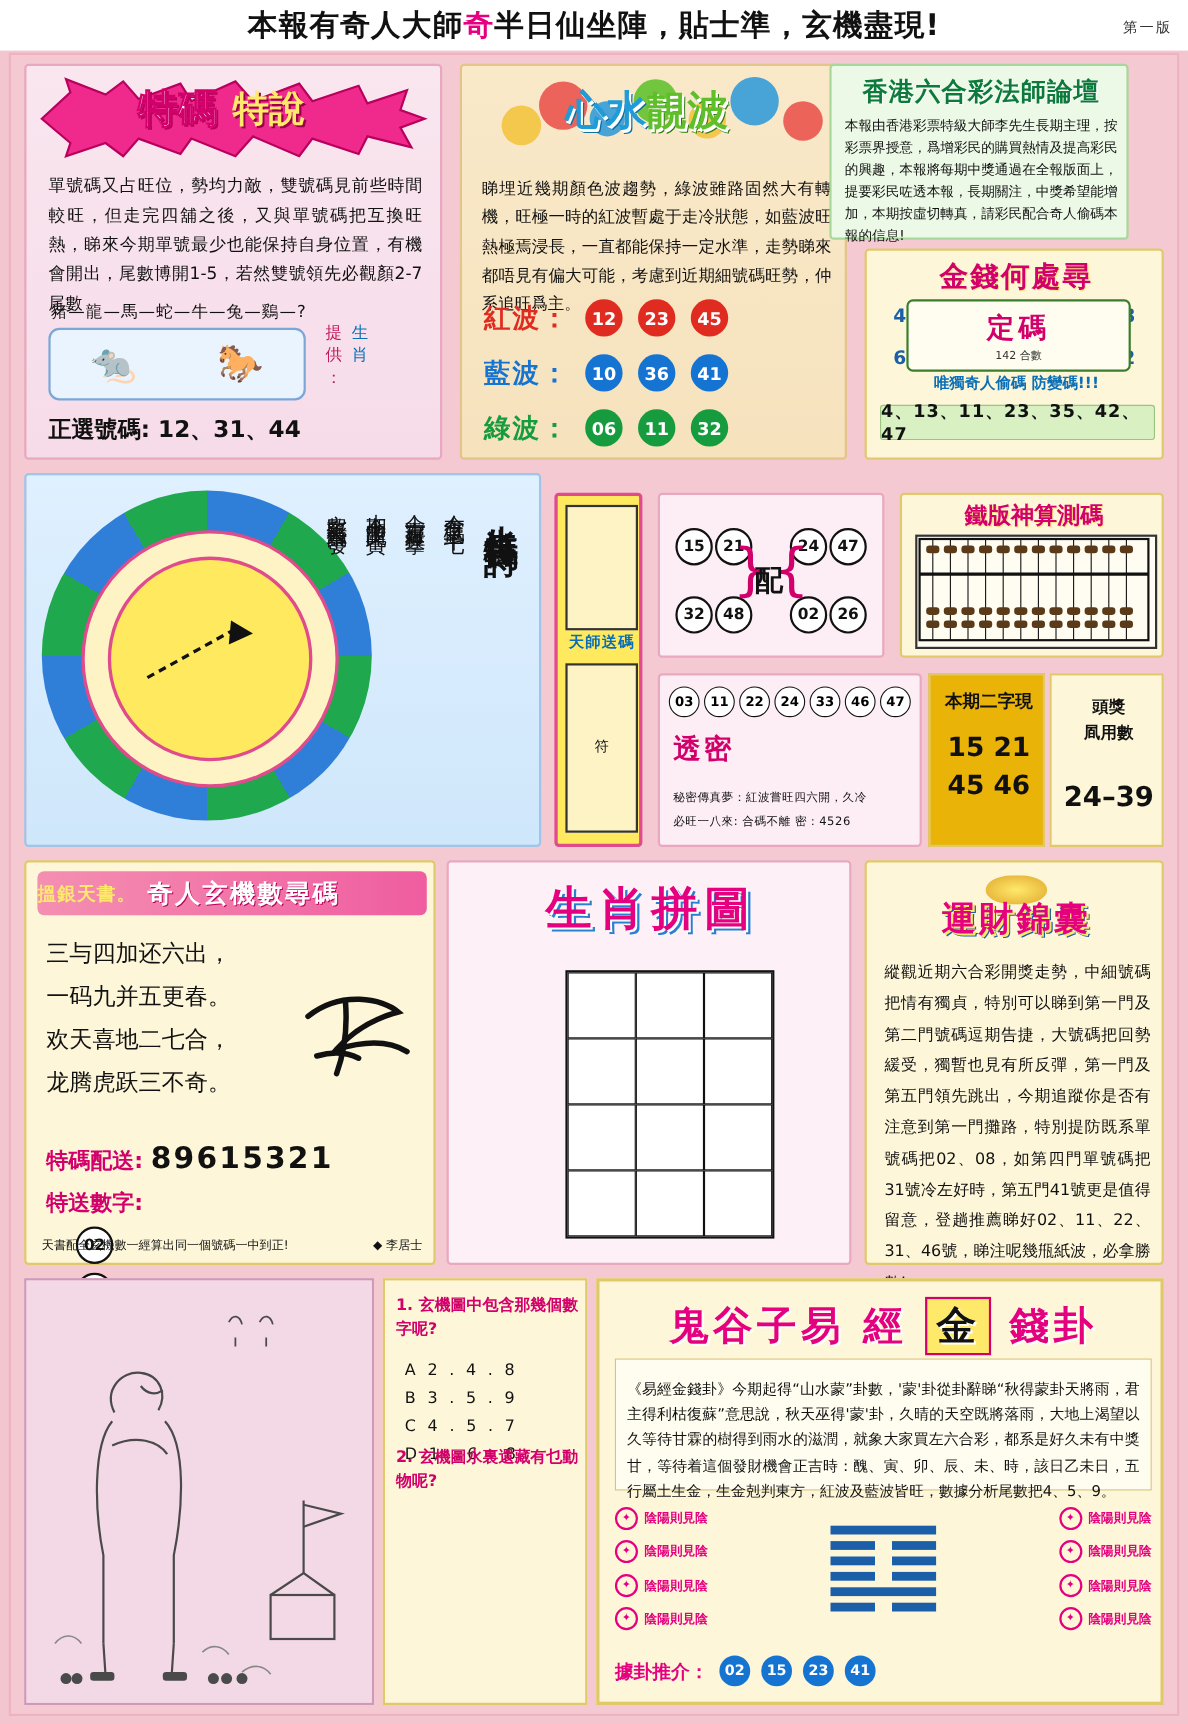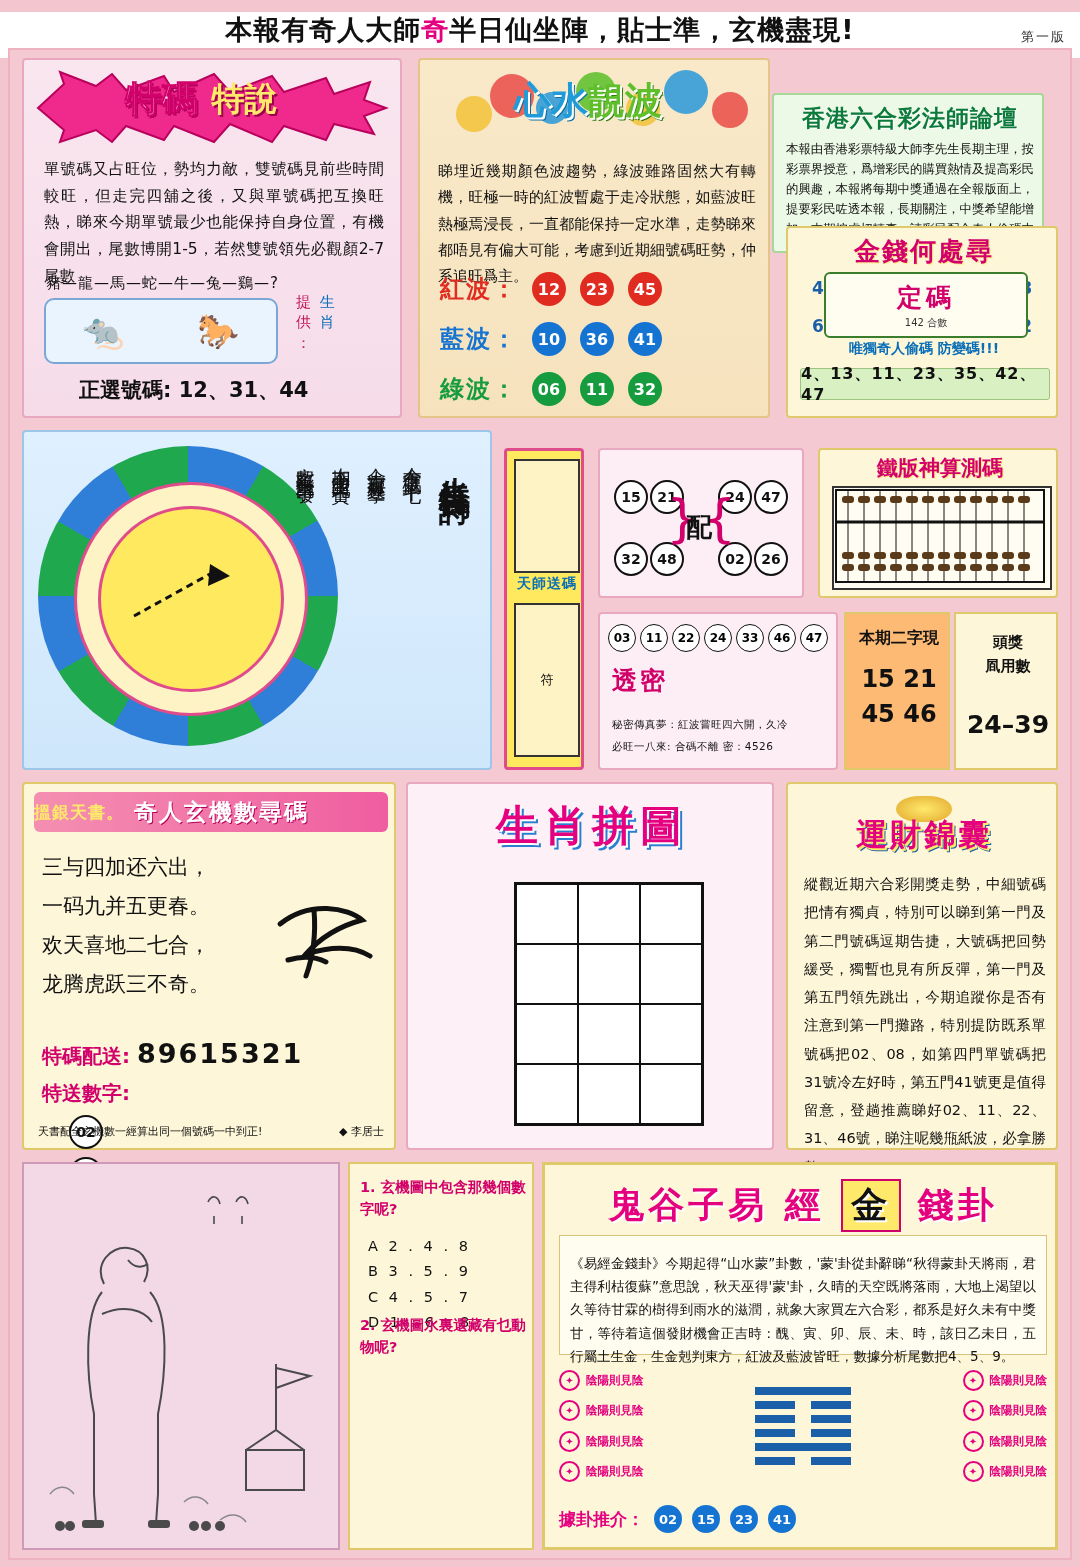--- a/index.html
+++ b/index.html
@@ -7,23 +7,23 @@
     width:1080px;height:1567px;
     background:#f3c6cf;
     font-family:"DejaVu Sans","Liberation Sans",sans-serif;
     overflow:hidden;
     position:relative;
   }
   .page{position:relative;width:1080px;height:1567px;box-sizing:border-box;}
 
   
   .header{
-    position:absolute;left:0;top:12px;width:1080px;height:46px;
+    position:absolute;left:0;top:0;width:1080px;height:46px;
     background:#ffffff;
-    display:flex;align-items:flex-start;justify-content:center;
+    display:flex;align-items:center;justify-content:center;
   }
   .header-title{
     font-size:27px;font-weight:bold;color:#111;letter-spacing:1px;
     font-family:"DejaVu Sans",sans-serif;
   }
   .header-title .hl{color:#e4007f;}
   .header-edition{
     position:absolute;right:14px;top:16px;font-size:13px;color:#333;
     letter-spacing:2px;
   }
@@ -74,21 +74,21 @@
     background:#eaf4ff;border:2px solid #7ba7d7;border-radius:10px;
     display:flex;align-items:center;justify-content:space-around;
   }
   .animal-emoji{font-size:34px;line-height:1;}
   .tigong{
     position:absolute;left:272px;top:232px;font-size:15px;color:#c2185b;
     line-height:1.35;letter-spacing:2px;
   }
   .tigong .c2{color:#0b6fb8;}
   .blkA-final{
-    position:absolute;left:20px;top:316px;font-size:21px;font-weight:bold;color:#111;margin-left:35px;
+    position:absolute;left:20px;top:316px;font-size:21px;font-weight:bold;color:#111;
   }
 
   
   #blkB{
     left:418px;top:58px;width:352px;height:360px;
     background:linear-gradient(180deg,#f9e9c9 0%,#f6e2bd 100%);
     border:2px solid #e3c489;border-radius:4px;
   }
   .bubbles{position:absolute;left:8px;top:6px;width:336px;height:78px;}
   .bub{position:absolute;border-radius:50%;opacity:.88;}
@@ -111,22 +111,22 @@
   }
   .ball.red{background:#e02b20;}
   .ball.blue{background:#1574d2;}
   .ball.green{background:#169c3e;}
   .w-red{color:#e02b20;}
   .w-blue{color:#1574d2;}
   .w-green{color:#169c3e;}
 
   
   #blkC{
-    left:772px;top:58px;width:272px;height:160px;
-    background:#ecf9e6;border:2px solid #a8d79a;border-radius:4px;margin-top:35px;
+    left:754px;top:58px;width:272px;height:160px;
+    background:#ecf9e6;border:2px solid #a8d79a;border-radius:4px;
   }
   .blkC-title{
     position:absolute;left:0;top:8px;width:272px;text-align:center;
     font-size:23px;font-weight:bold;color:#0b7a3b;
     text-shadow:1px 1px 0 #fff;letter-spacing:1px;
   }
   .blkC-text{
     position:absolute;left:12px;top:44px;width:248px;
     font-size:12.4px;line-height:1.62;color:#111;text-align:justify;
   }
@@ -263,21 +263,21 @@
     position:absolute;left:12px;top:50px;font-size:25px;font-weight:bold;color:#d2006b;
     letter-spacing:3px;
   }
   .tm-line{
     position:absolute;left:12px;width:218px;font-size:10.5px;color:#111;letter-spacing:.5px;
   }
 
   
   #blkJ{
     left:844px;top:612px;width:106px;height:158px;
-    background:#fdba74;border:2px solid #e0c96b;
+    background:#eab308;border:2px solid #e0c96b;
   }
   .j-title{
     position:absolute;left:0;top:14px;width:106px;text-align:center;
     font-size:16px;font-weight:bold;color:#111;
   }
   .j-nums{
     position:absolute;left:0;top:48px;width:106px;text-align:center;
     font-size:24px;font-weight:bold;color:#111;line-height:1.45;
   }
 

